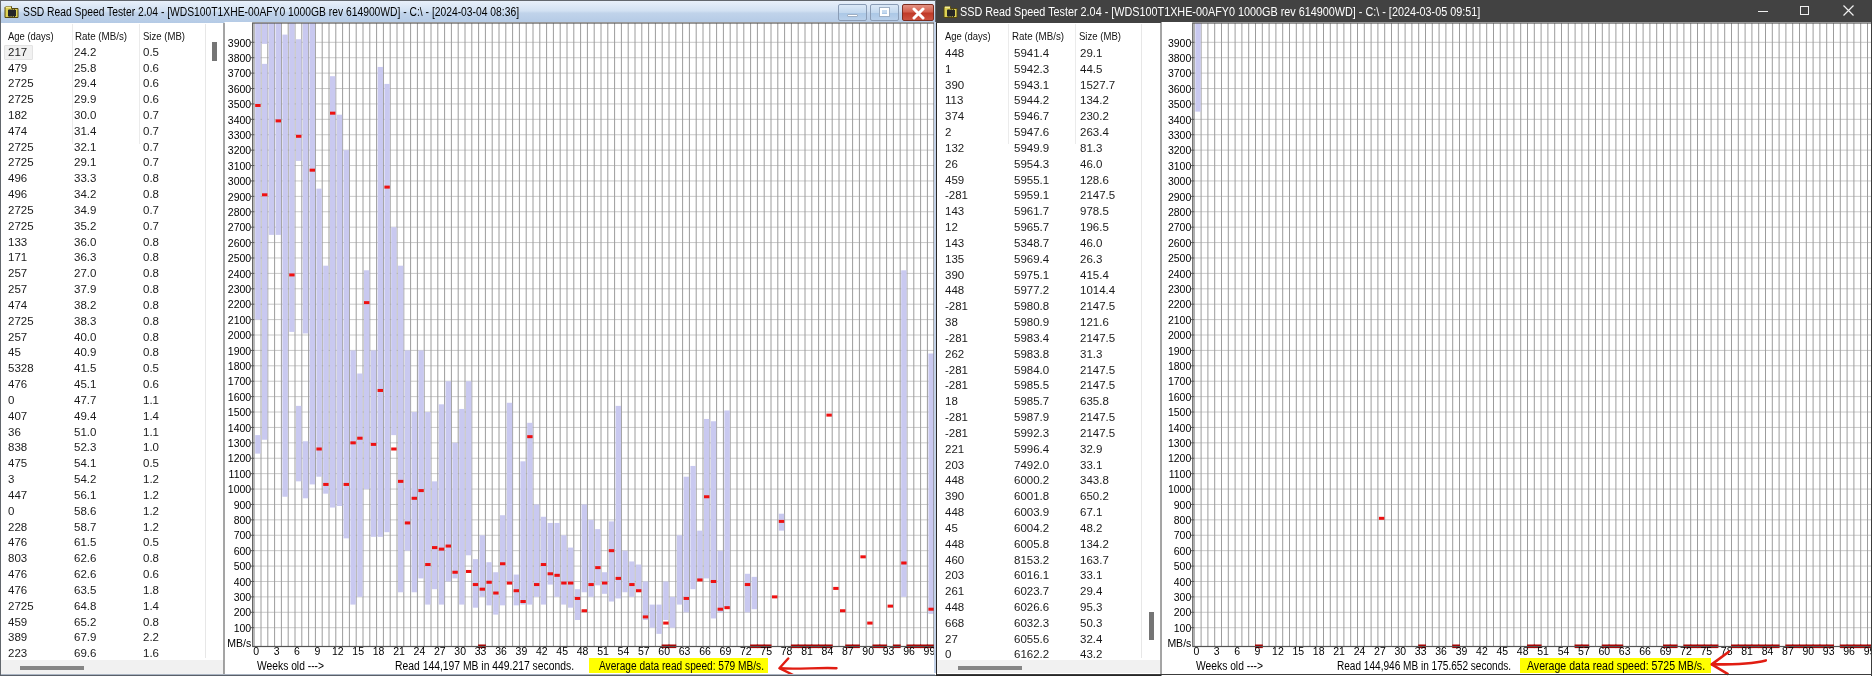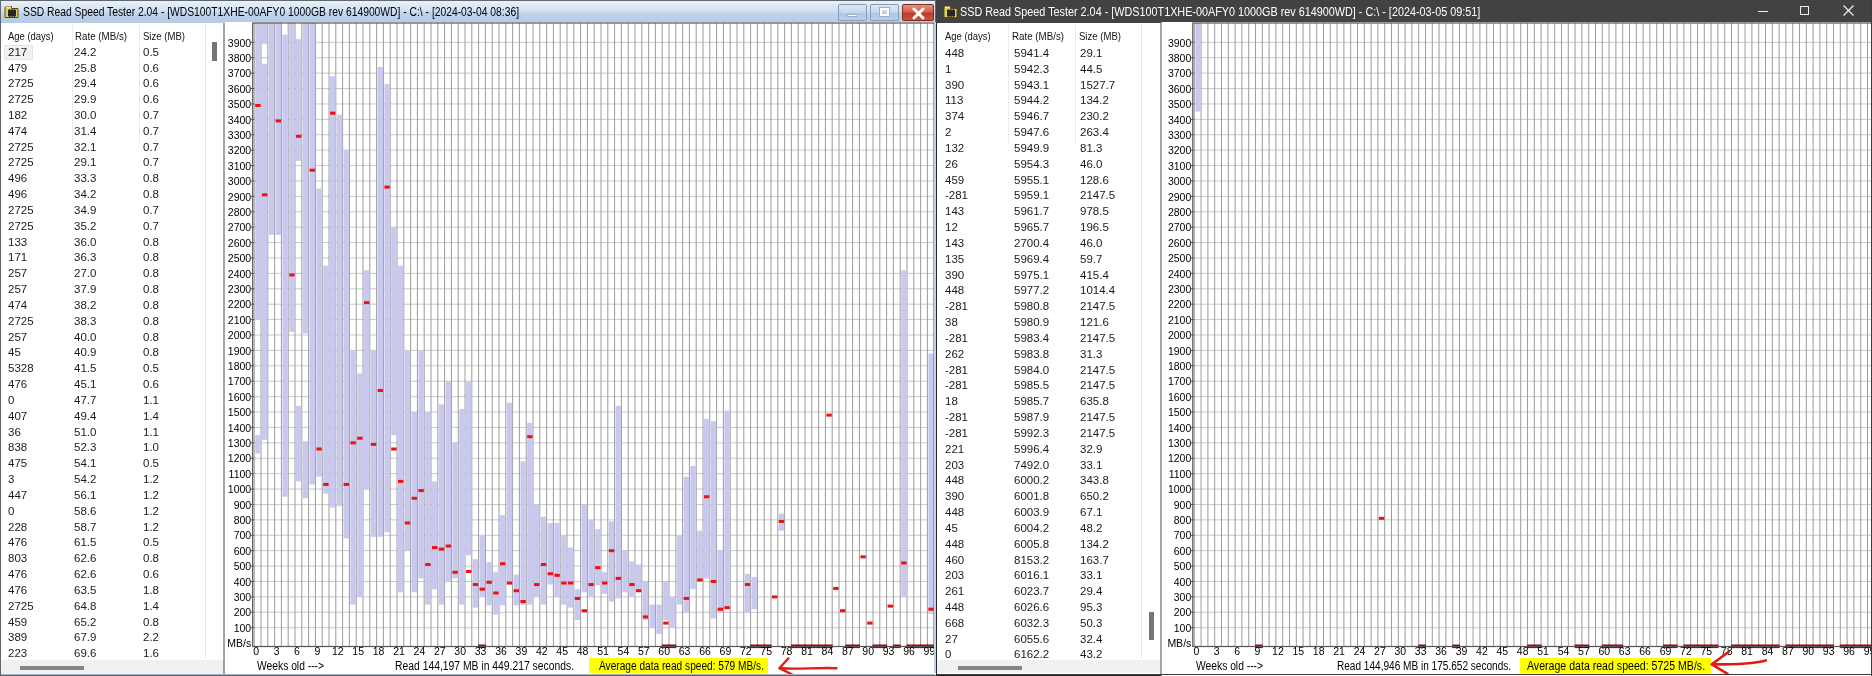--- a/index.html
+++ b/index.html
@@ -676,21 +676,21 @@
       <div style="height:15.84px;line-height:15.84px">5943.1</div>
       <div style="height:15.84px;line-height:15.84px">5944.2</div>
       <div style="height:15.84px;line-height:15.84px">5946.7</div>
       <div style="height:15.84px;line-height:15.84px">5947.6</div>
       <div style="height:15.84px;line-height:15.84px">5949.9</div>
       <div style="height:15.84px;line-height:15.84px">5954.3</div>
       <div style="height:15.84px;line-height:15.84px">5955.1</div>
       <div style="height:15.84px;line-height:15.84px">5959.1</div>
       <div style="height:15.84px;line-height:15.84px">5961.7</div>
       <div style="height:15.84px;line-height:15.84px">5965.7</div>
-      <div style="height:15.84px;line-height:15.84px">2700.4</div>
+      <div style="height:15.84px;line-height:15.84px">5348.7</div>
       <div style="height:15.84px;line-height:15.84px">5969.4</div>
       <div style="height:15.84px;line-height:15.84px">5975.1</div>
       <div style="height:15.84px;line-height:15.84px">5977.2</div>
       <div style="height:15.84px;line-height:15.84px">5980.8</div>
       <div style="height:15.84px;line-height:15.84px">5980.9</div>
       <div style="height:15.84px;line-height:15.84px">5983.4</div>
       <div style="height:15.84px;line-height:15.84px">5983.8</div>
       <div style="height:15.84px;line-height:15.84px">5984.0</div>
       <div style="height:15.84px;line-height:15.84px">5985.5</div>
       <div style="height:15.84px;line-height:15.84px">5985.7</div>
@@ -718,21 +718,21 @@
       <div style="height:15.84px;line-height:15.84px">134.2</div>
       <div style="height:15.84px;line-height:15.84px">230.2</div>
       <div style="height:15.84px;line-height:15.84px">263.4</div>
       <div style="height:15.84px;line-height:15.84px">81.3</div>
       <div style="height:15.84px;line-height:15.84px">46.0</div>
       <div style="height:15.84px;line-height:15.84px">128.6</div>
       <div style="height:15.84px;line-height:15.84px">2147.5</div>
       <div style="height:15.84px;line-height:15.84px">978.5</div>
       <div style="height:15.84px;line-height:15.84px">196.5</div>
       <div style="height:15.84px;line-height:15.84px">46.0</div>
-      <div style="height:15.84px;line-height:15.84px">59.7</div>
+      <div style="height:15.84px;line-height:15.84px">26.3</div>
       <div style="height:15.84px;line-height:15.84px">415.4</div>
       <div style="height:15.84px;line-height:15.84px">1014.4</div>
       <div style="height:15.84px;line-height:15.84px">2147.5</div>
       <div style="height:15.84px;line-height:15.84px">121.6</div>
       <div style="height:15.84px;line-height:15.84px">2147.5</div>
       <div style="height:15.84px;line-height:15.84px">31.3</div>
       <div style="height:15.84px;line-height:15.84px">2147.5</div>
       <div style="height:15.84px;line-height:15.84px">2147.5</div>
       <div style="height:15.84px;line-height:15.84px">635.8</div>
       <div style="height:15.84px;line-height:15.84px">2147.5</div>

